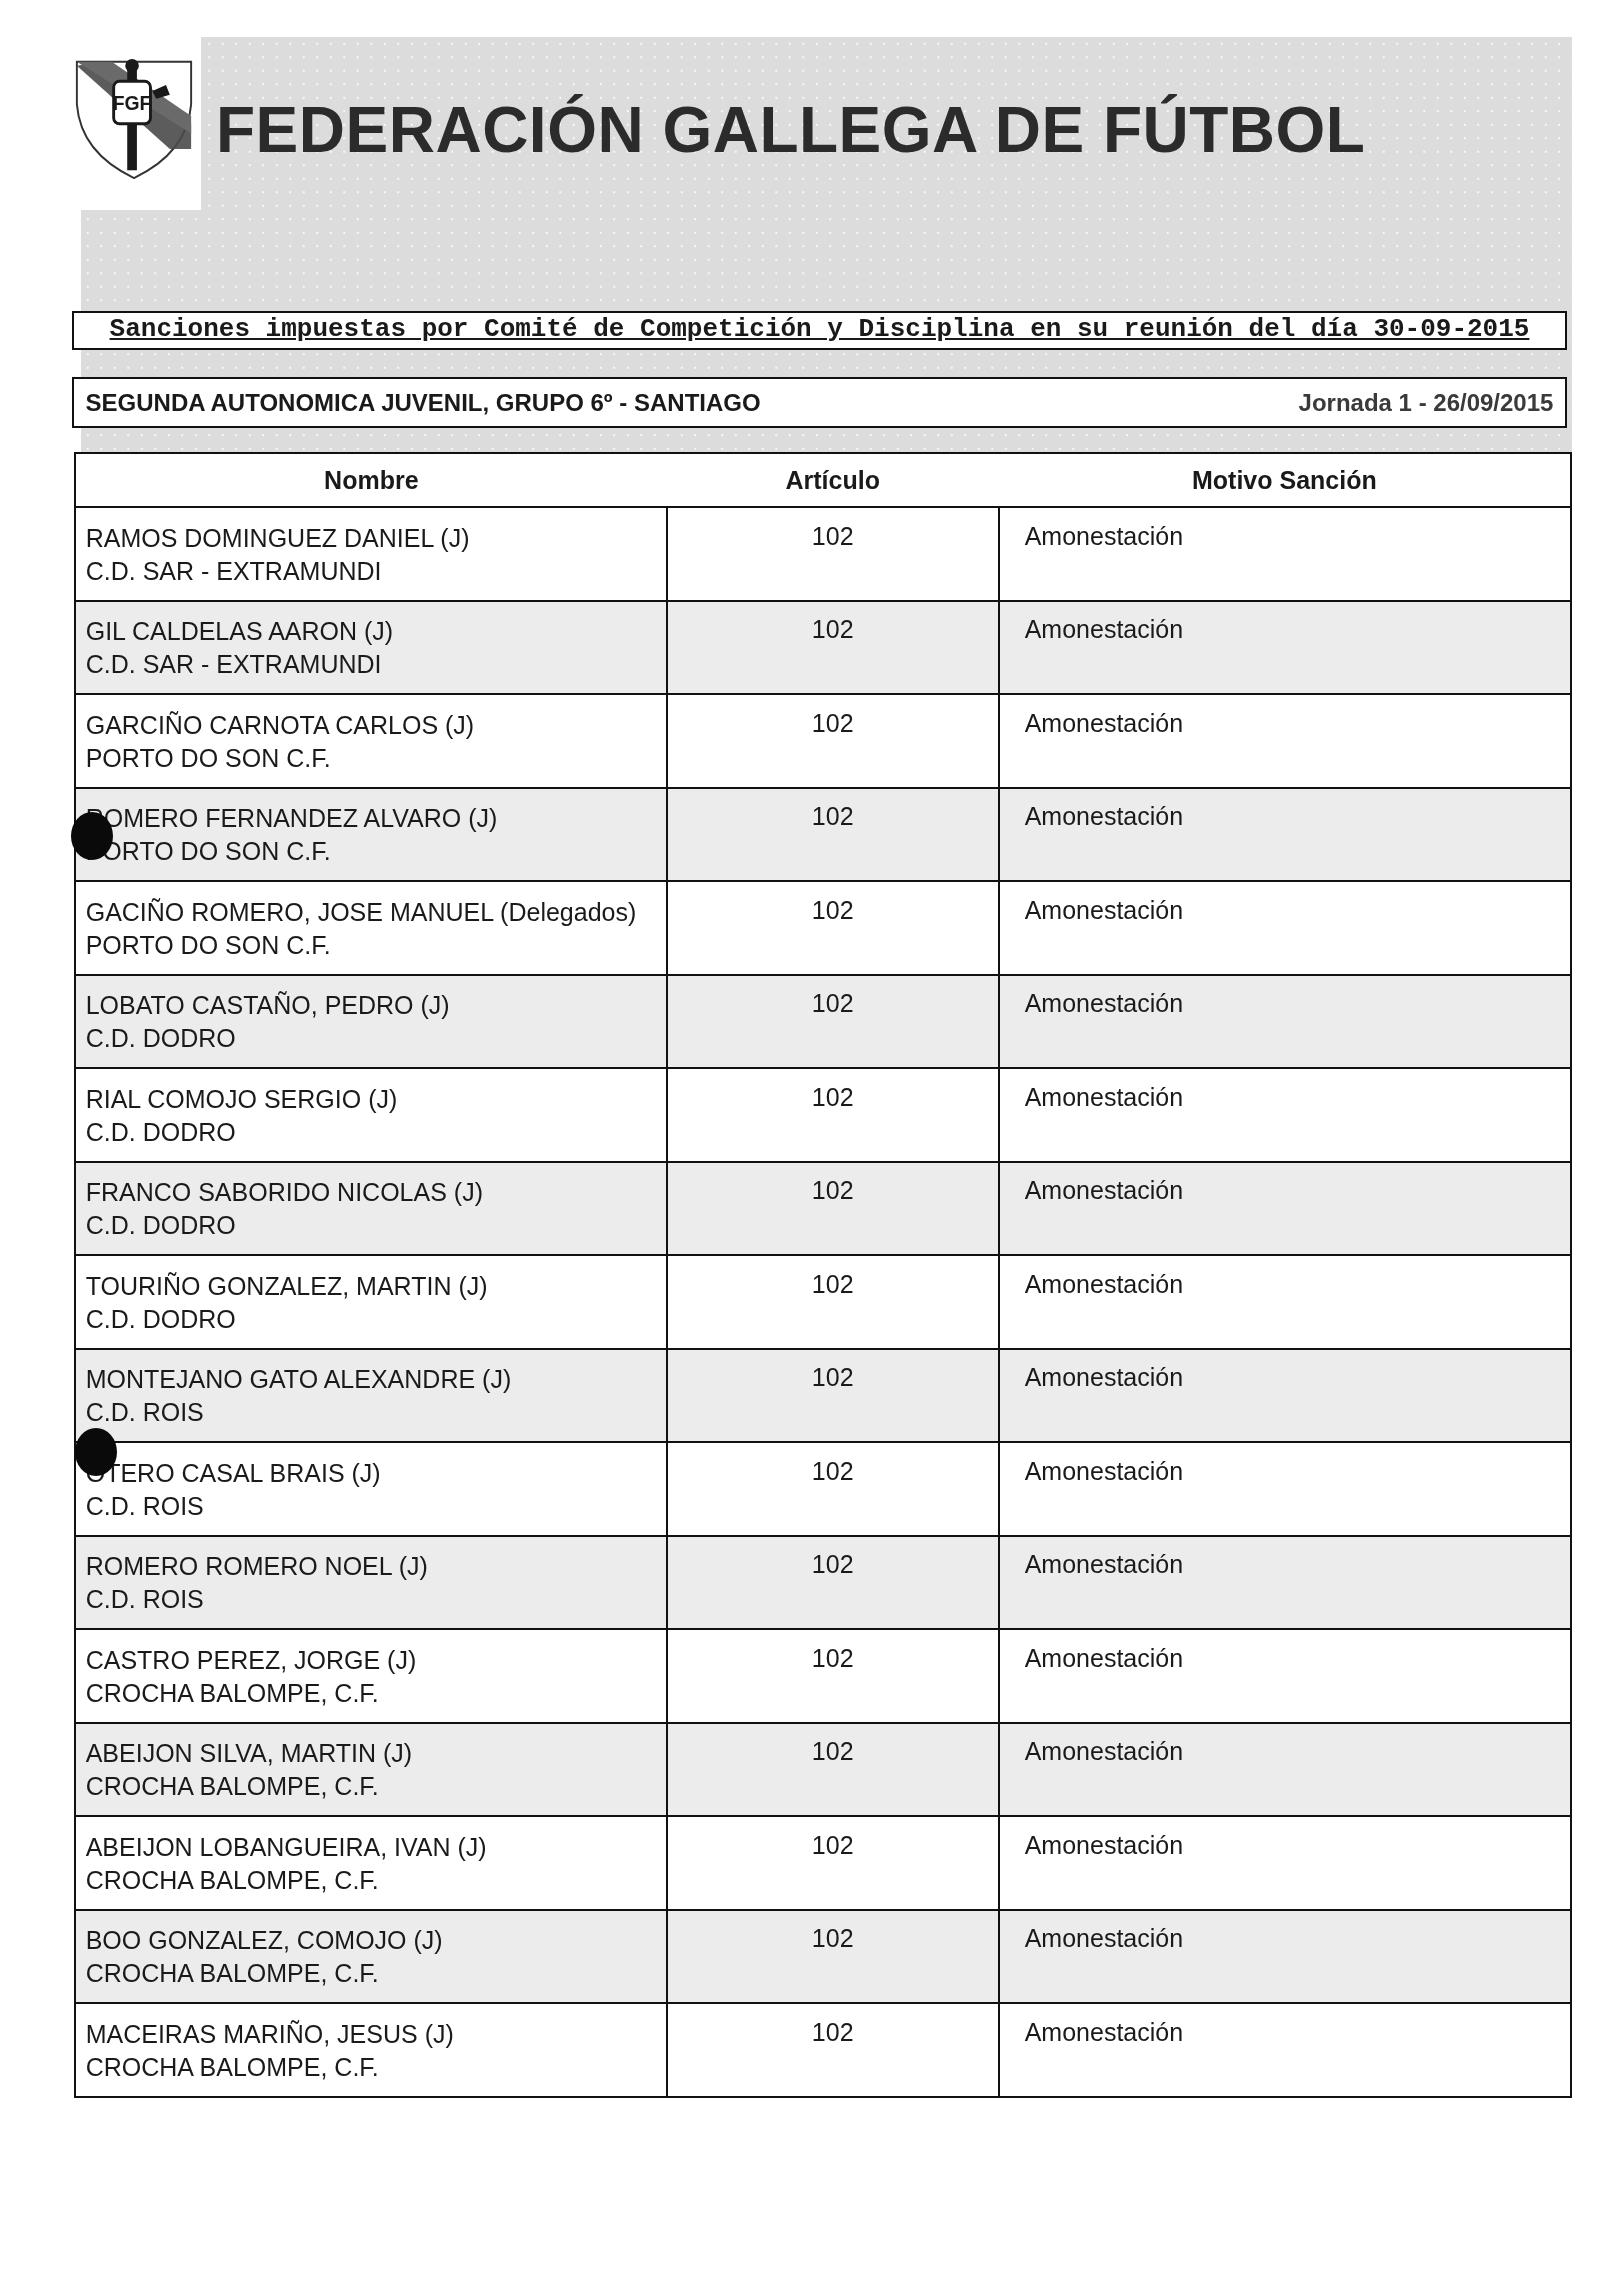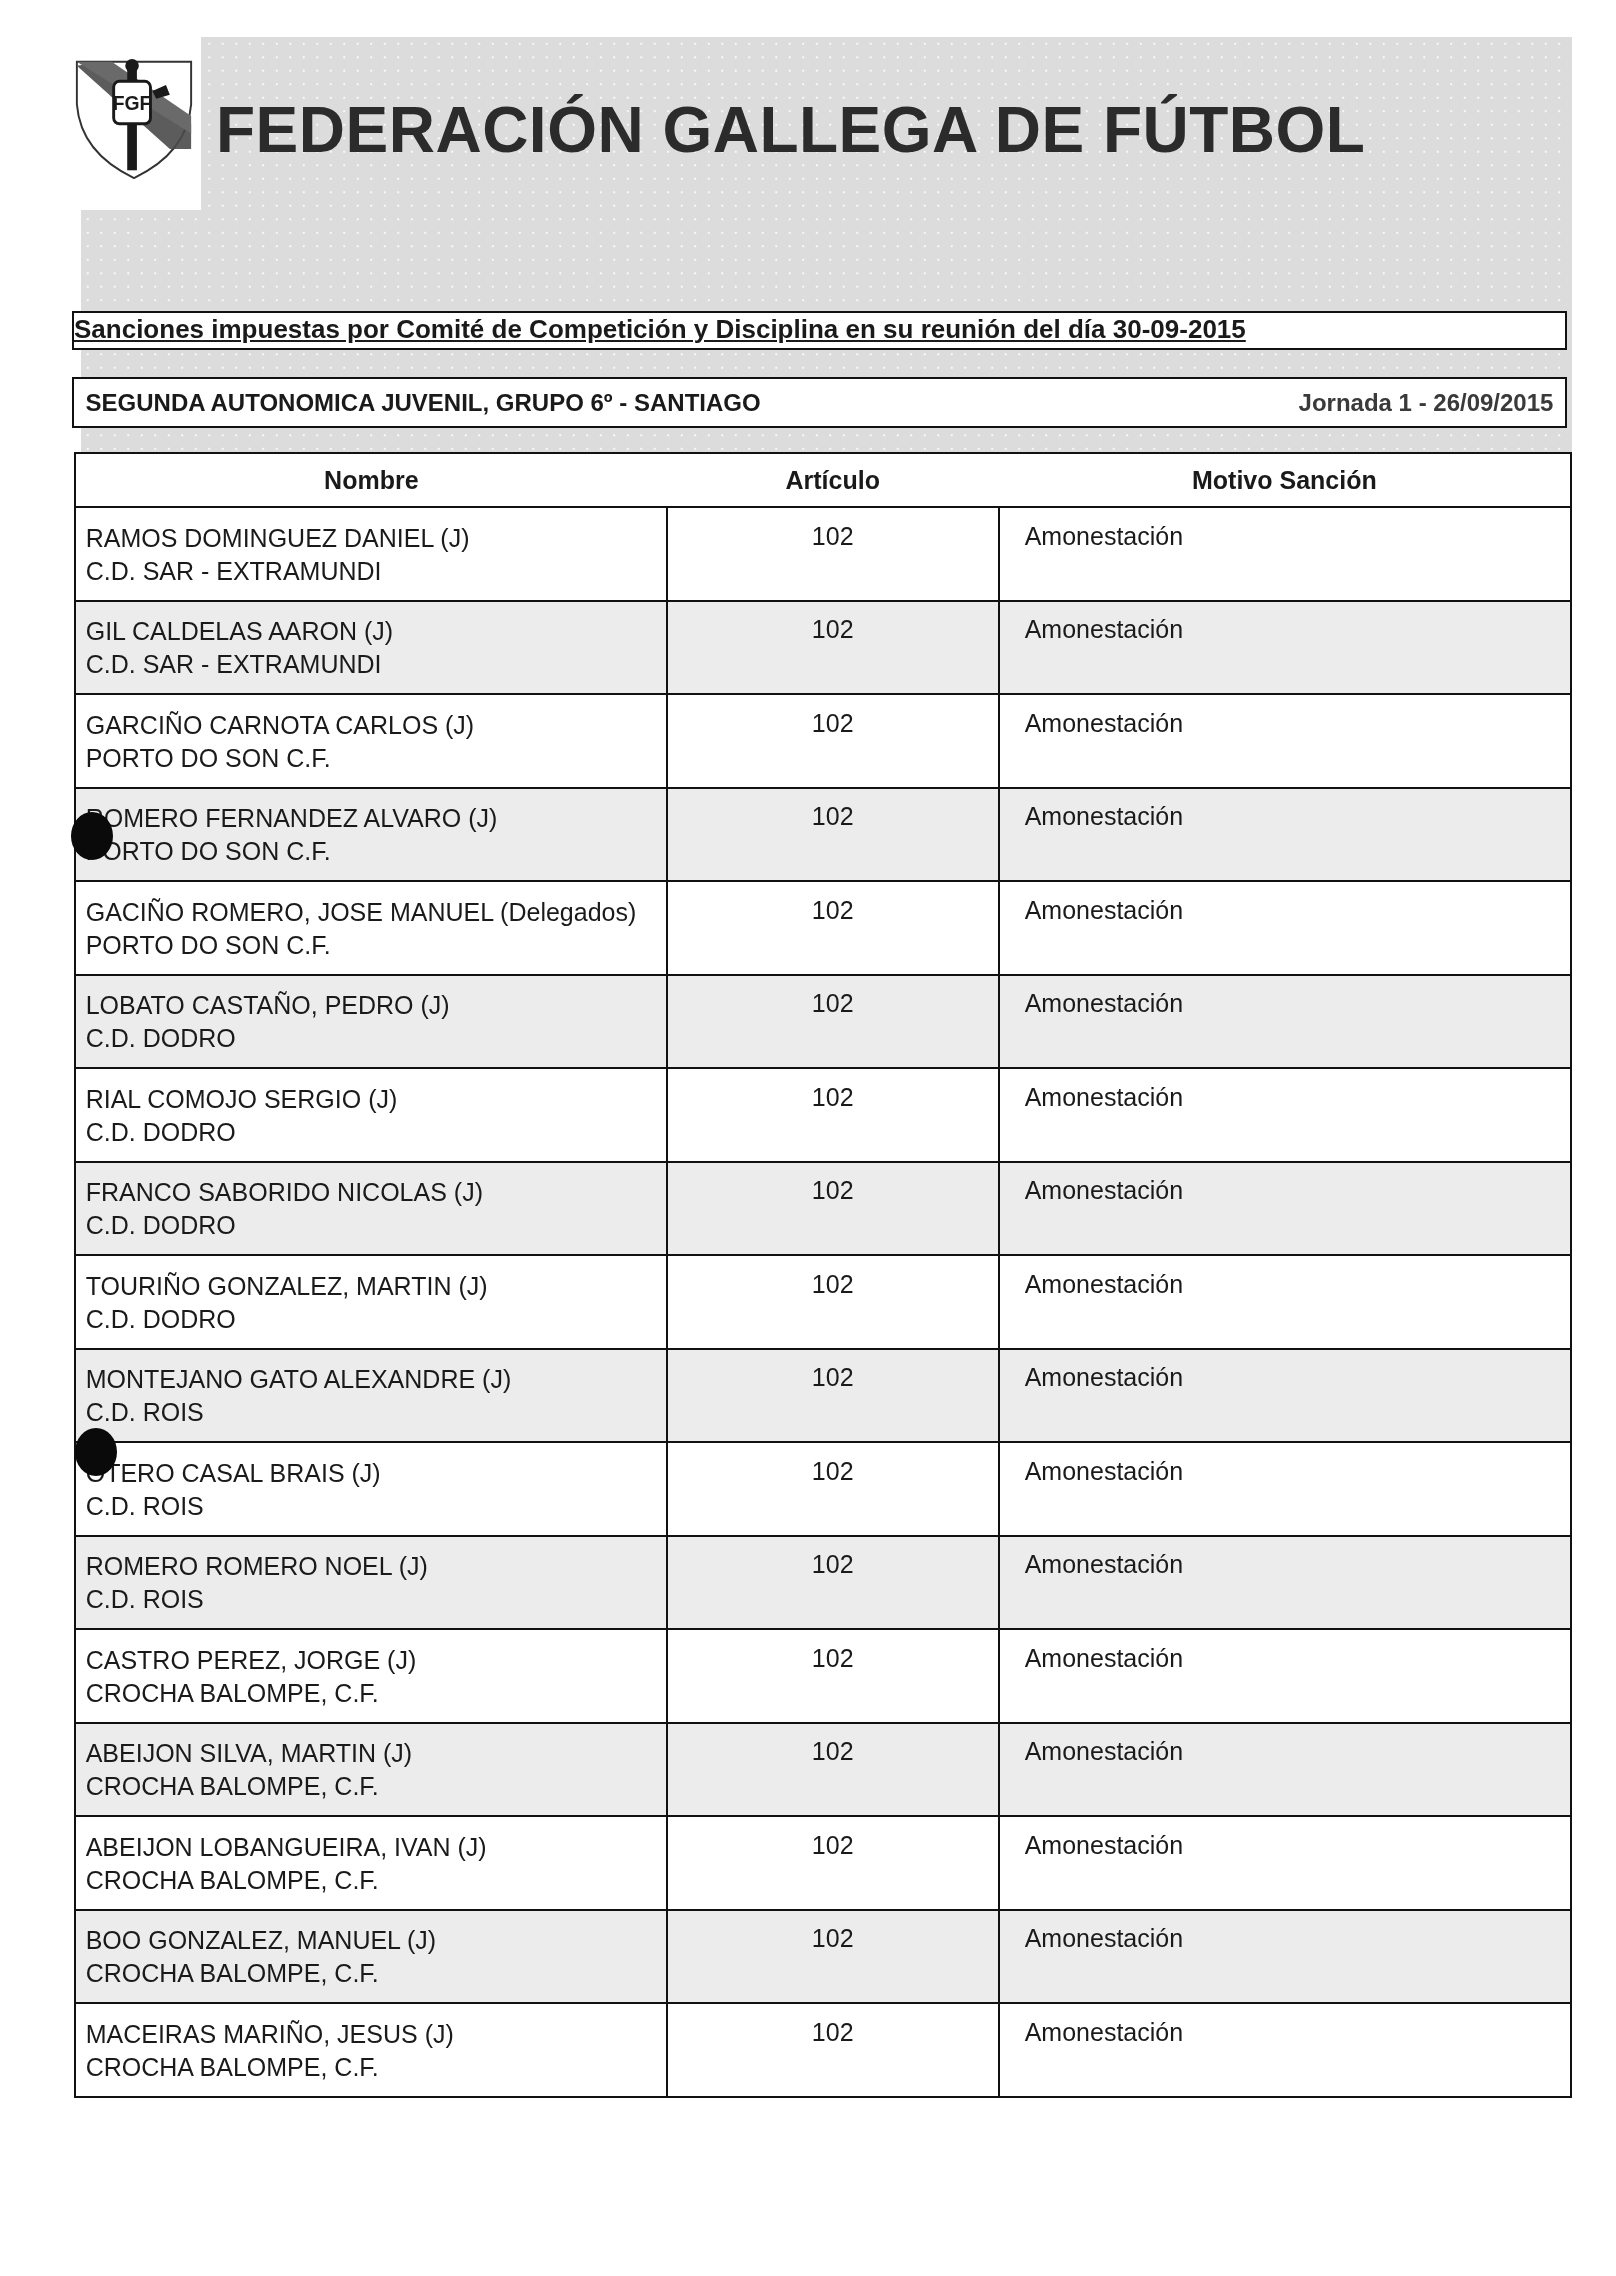--- a/index.html
+++ b/index.html
@@ -23,21 +23,21 @@
   }
   .title {
     position:absolute; left:216px; top:93px;
     font-size:64px; font-weight:bold; color:#2b2b2b; letter-spacing:0.5px;
     white-space:nowrap;
   }
   .box {
     position:absolute; left:72px; width:1495px; background:#ffffff;
     border:2.9px solid #111; box-sizing:border-box;
   }
-  .sanciones { top:311px; height:39px; text-align:left; }
+  .sanciones { top:311px; height:39px; text-align:center;font-family:Liberation Mono, monospace; }
   .sanciones span {
     font-size:26px; font-weight:bold; text-decoration:underline; line-height:33px;
   }
   .segunda { top:377px; height:51px;text-align:right; }
   .segunda .left { position:absolute; left:11.6px; top:9.7px; font-size:24px; font-weight:bold; }
   .segunda .right { position:absolute; right:11.6px; top:9.7px; font-size:24px; font-weight:bold; color:#3a3a3a; }
 
   table.sanc {
     position:absolute; left:74px; top:452px; width:1498px;
     border-collapse:collapse; background:#ffffff;
@@ -215,21 +215,21 @@
       <tr>
         <td class="c-name">
           <span class="name-line">ABEIJON LOBANGUEIRA, IVAN (J)</span>
           <span class="club-line">CROCHA BALOMPE, C.F.</span>
         </td>
         <td class="c-art">102</td>
         <td class="c-mot">Amonestación</td>
       </tr>
       <tr class="alt">
         <td class="c-name">
-          <span class="name-line">BOO GONZALEZ, MANUEL (J)</span>
+          <span class="name-line">BOO GONZALEZ, COMOJO (J)</span>
           <span class="club-line">CROCHA BALOMPE, C.F.</span>
         </td>
         <td class="c-art">102</td>
         <td class="c-mot">Amonestación</td>
       </tr>
       <tr>
         <td class="c-name">
           <span class="name-line">MACEIRAS MARIÑO, JESUS (J)</span>
           <span class="club-line">CROCHA BALOMPE, C.F.</span>
         </td>

